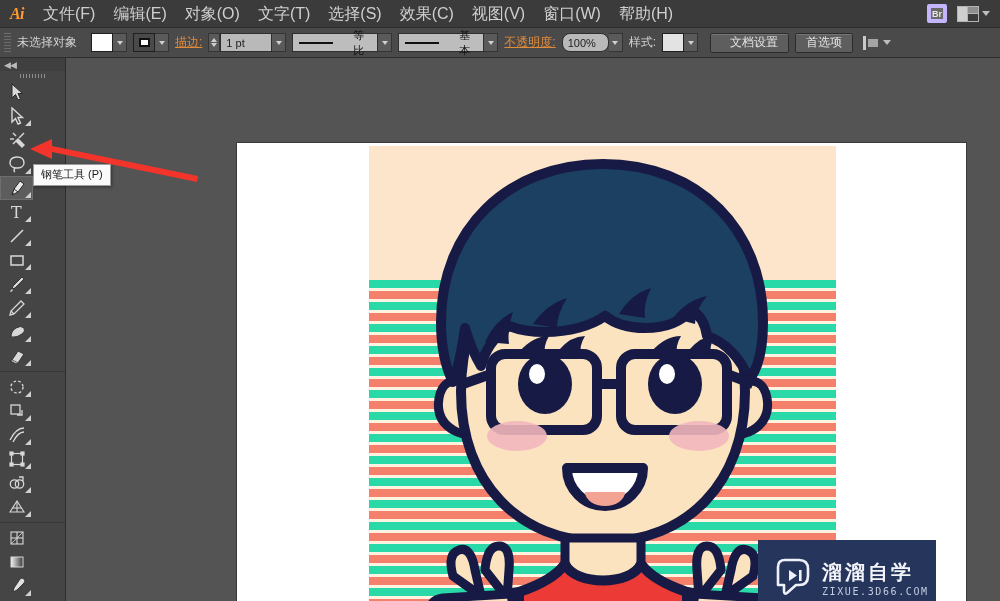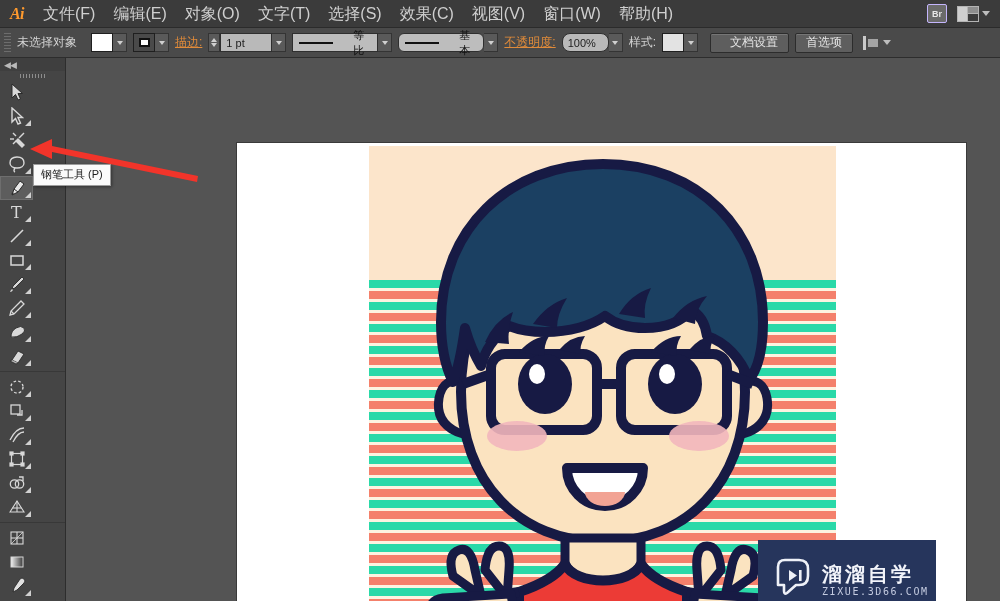--- a/index.html
+++ b/index.html
@@ -25,21 +25,21 @@
     color:#ff9a2e; font-weight:bold; font-size:16px; font-style:italic;
     font-family:"Liberation Serif","DejaVu Serif",serif;
     letter-spacing:-0.5px;
   }
   .menu-item {
     padding:0 9px; height:28px; line-height:28px;
     font-size:16px; color:#cfcfcf; white-space:nowrap; cursor:default;
   }
   .mb-right { margin-left:auto; display:flex; align-items:center; padding-right:10px; gap:10px; }
   .br-icon {
-    width:20px; height:19px; background:#6a6a6a; border:1px solid #c4b5fd;
+    width:20px; height:19px; background:#6a6a6a; border:4px solid #c4b5fd;
     border-radius:2px; display:flex; align-items:center; justify-content:center;
     font-size:9px; color:#e6e6e6; font-weight:bold;
   }
   .ws-icon { display:flex; align-items:center; gap:3px; }
   .ws-box { width:22px; height:16px; border:1px solid #b4b4b4; display:flex; }
   .ws-box i { display:block; border-right:1px solid #b4b4b4; background:#cfcfcf; }
   .ws-box i:nth-child(1){ width:10px; }
   .ws-box i:nth-child(2){ width:11px; border-right:none; background:#8e8e8e;
      border-bottom:1px solid #b4b4b4; height:7px; }
   .caret { width:0;height:0;border-left:4px solid transparent;border-right:4px solid transparent;border-top:5px solid #bdbdbd; }
@@ -77,21 +77,21 @@
   }
   .field.w-pt { width:52px;text-align:right; }
   .field.w-op { width:47px;border-radius:8px; }
   .combo { display:flex;align-items:center; }
   .combo-box {
     height:19px;background:#bdbdbd;border:1px solid #2f2f2f;
     display:flex;align-items:center;justify-content:flex-end;
     padding:0 6px;gap:14px;color:#111;font-size:11px;
   }
   .combo-box.w1 { width:86px; }
-  .combo-box.w2 { width:86px;border-radius:6px; }
+  .combo-box.w2 { width:86px; }
   .stroke-line { flex:1;height:2px;background:#111;margin-right:6px;min-width:34px; }
   .btn {
     height:20px;background:#5e5e5e;border:1px solid #2c2c2c;border-radius:2px;
     color:#e4e4e4;font-size:12px;padding:0 10px;display:flex;align-items:center;
     box-shadow:inset 0 1px 0 #767676;
   }
   .align-ico { display:flex;align-items:center;gap:4px;margin-left:4px; }
   .align-glyph { width:16px;height:14px;position:relative; }
   .align-glyph::before{content:"";position:absolute;left:0;top:0;width:3px;height:14px;background:#c9c9c9;}
   .align-glyph::after{content:"";position:absolute;left:5px;top:3px;width:10px;height:8px;background:#a4a4a4;}
@@ -169,21 +169,21 @@
   .char { position:absolute; left:0; top:0; width:100%; height:100%; }
 
   .watermark {
     position:absolute; right:30px; bottom:11px; width:178px; height:72px;
     background:#26355c; display:flex; align-items:center; gap:10px;
     padding-left:14px; z-index:5;
   }
   .wm-play { width:40px;height:38px;position:relative;flex:none; }
   .wm-text { display:flex;flex-direction:column;gap:2px; }
   .wm-cn { font-size:20px;color:#f2f4fa;letter-spacing:3px;font-weight:bold;
-     font-family:Liberation Sans, sans-serif; line-height:1;margin-top:8px; }
+     font-family:Liberation Mono, monospace; line-height:1;margin-top:8px; }
   .wm-en { font-size:10px;color:#c4cbe0;letter-spacing:1.6px;font-family:"DejaVu Sans Mono",monospace; }
 </style>
 </head>
 <body>
 
 <div id="app">
 
   <div class="menubar">
     <div class="ai-logo">Ai</div>
     <div class="menu-item">文件(F)</div>

